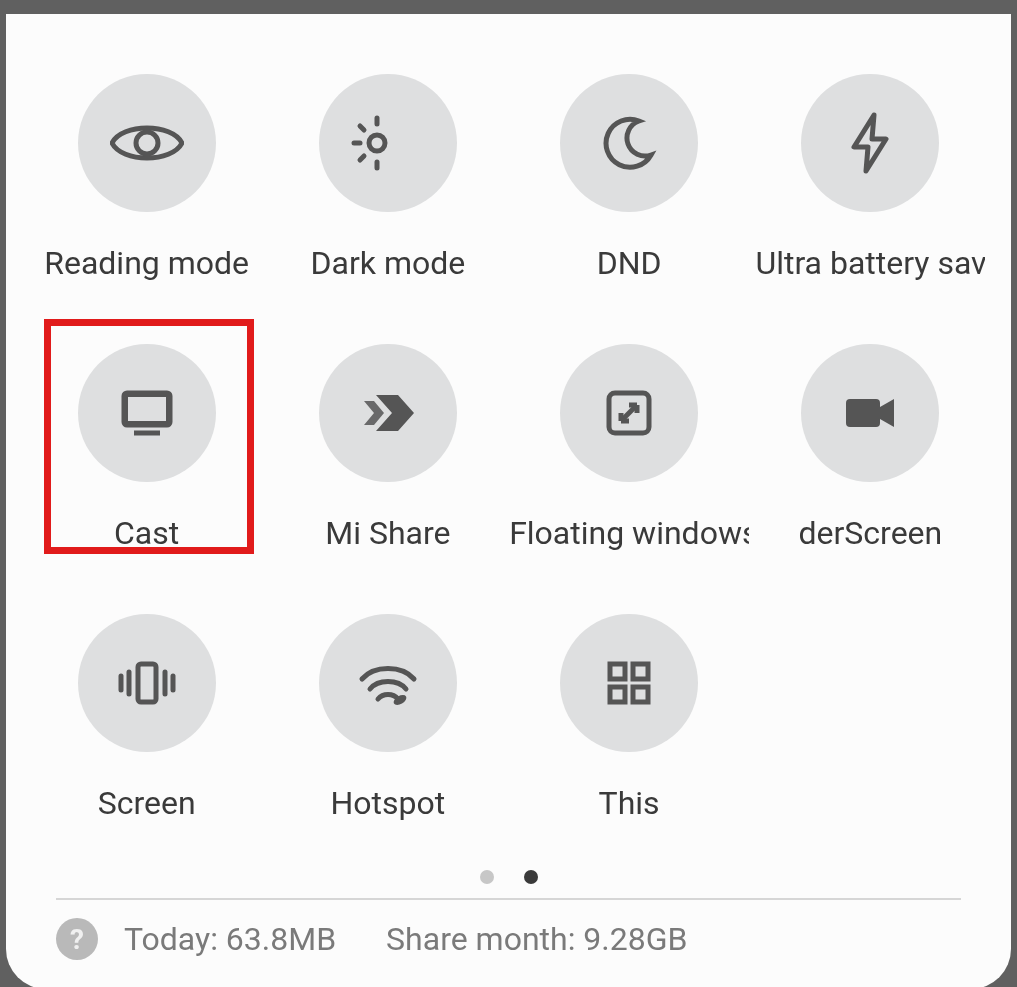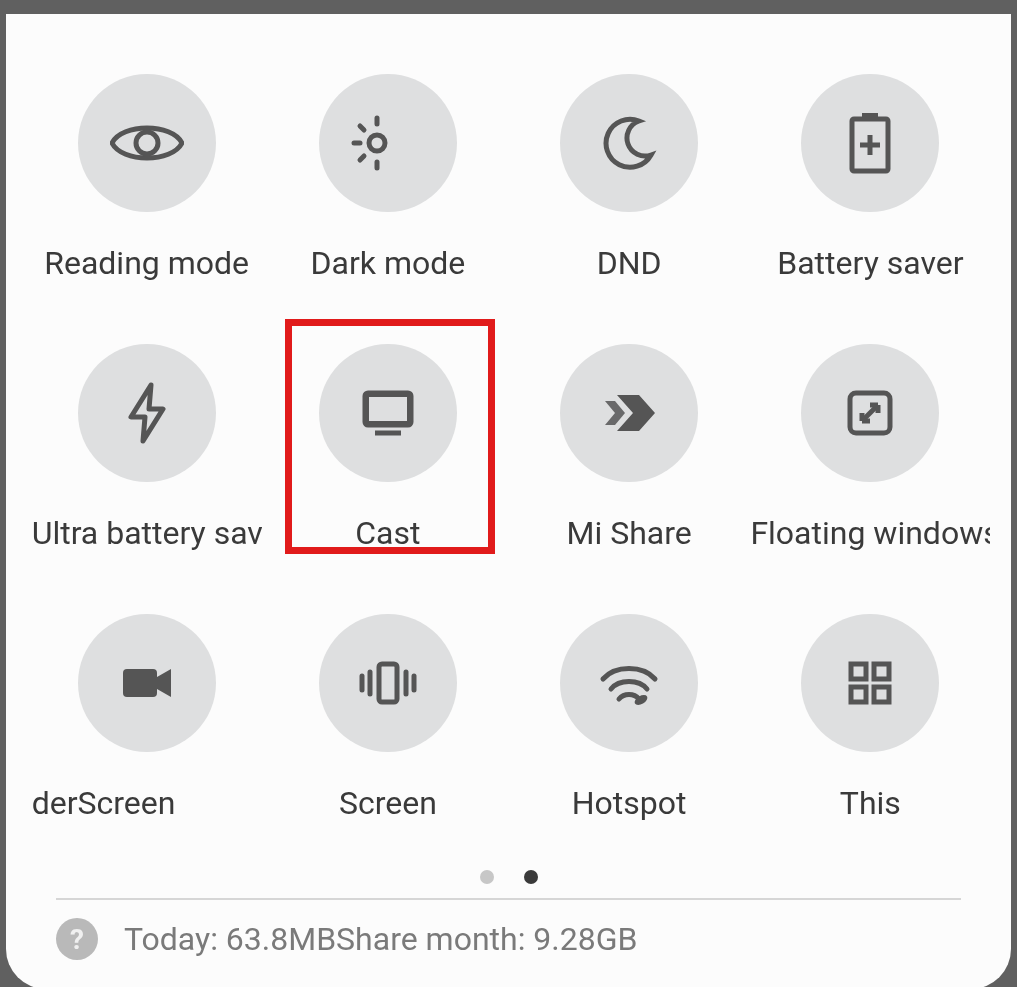--- a/index.html
+++ b/index.html
@@ -58,21 +58,21 @@
   }
   .highlight-box {
     position: absolute;
     border: 7px solid #e11b1b;
     pointer-events: none;
   }
   .icon-svg { display: block; }
   .double-label {
     display: flex;
     width: 230px;
-    justify-content: flex-start;
+    justify-content: center;
     margin-top: 32px;
   }
   .double-label span {
     font-size: 32px;
     color: #3a3a3a;
     white-space: nowrap;
   }
 
   .pager {
     display: flex;
@@ -110,20 +110,21 @@
     align-items: center;
     justify-content: center;
     color: #f0f0f0;
     font-size: 28px;
     font-weight: bold;
   }
   .footer-text {
     font-size: 32px;
     color: #7a7a7a;
     display: flex;
+    gap: 50px;
   }
 </style>
 </head>
 <body>
 
 <div class="panel">
 
   <div class="grid">
 
     <div class="tile">
@@ -153,31 +154,20 @@
 
     <div class="tile">
       <div class="circle">
         <svg class="icon-svg" width="56" height="56" viewBox="0 0 56 56" fill="none" stroke="#555" stroke-width="5">
           <path d="M38 6 A24 24 0 1 0 50 40 A18 18 0 0 1 38 6 Z"></path>
         </svg>
       </div>
       <div class="tile-label">DND</div>
     </div>
 
-    <div class="tile">
-      <div class="circle">
-        <svg class="icon-svg" width="44" height="64" viewBox="0 0 44 64" fill="none" stroke="#555" stroke-width="5">
-          <rect x="4" y="8" width="36" height="52" rx="2"></rect>
-          <rect x="14" y="2" width="16" height="6" fill="#555" stroke="none"></rect>
-          <line x1="22" y1="24" x2="22" y2="44"></line>
-          <line x1="12" y1="34" x2="32" y2="34"></line>
-        </svg>
-      </div>
-      <div class="tile-label">Battery saver</div>
-    </div>
 
     <div class="tile">
       <div class="circle">
         <svg class="icon-svg" width="48" height="64" viewBox="0 0 48 64" fill="none" stroke="#555" stroke-width="5" stroke-linejoin="round">
           <path d="M28 4 L8 36 L22 36 L20 60 L40 28 L26 28 Z"></path>
         </svg>
       </div>
       <div class="tile-label" style="max-width:230px;">Ultra battery saver</div>
     </div>
 

